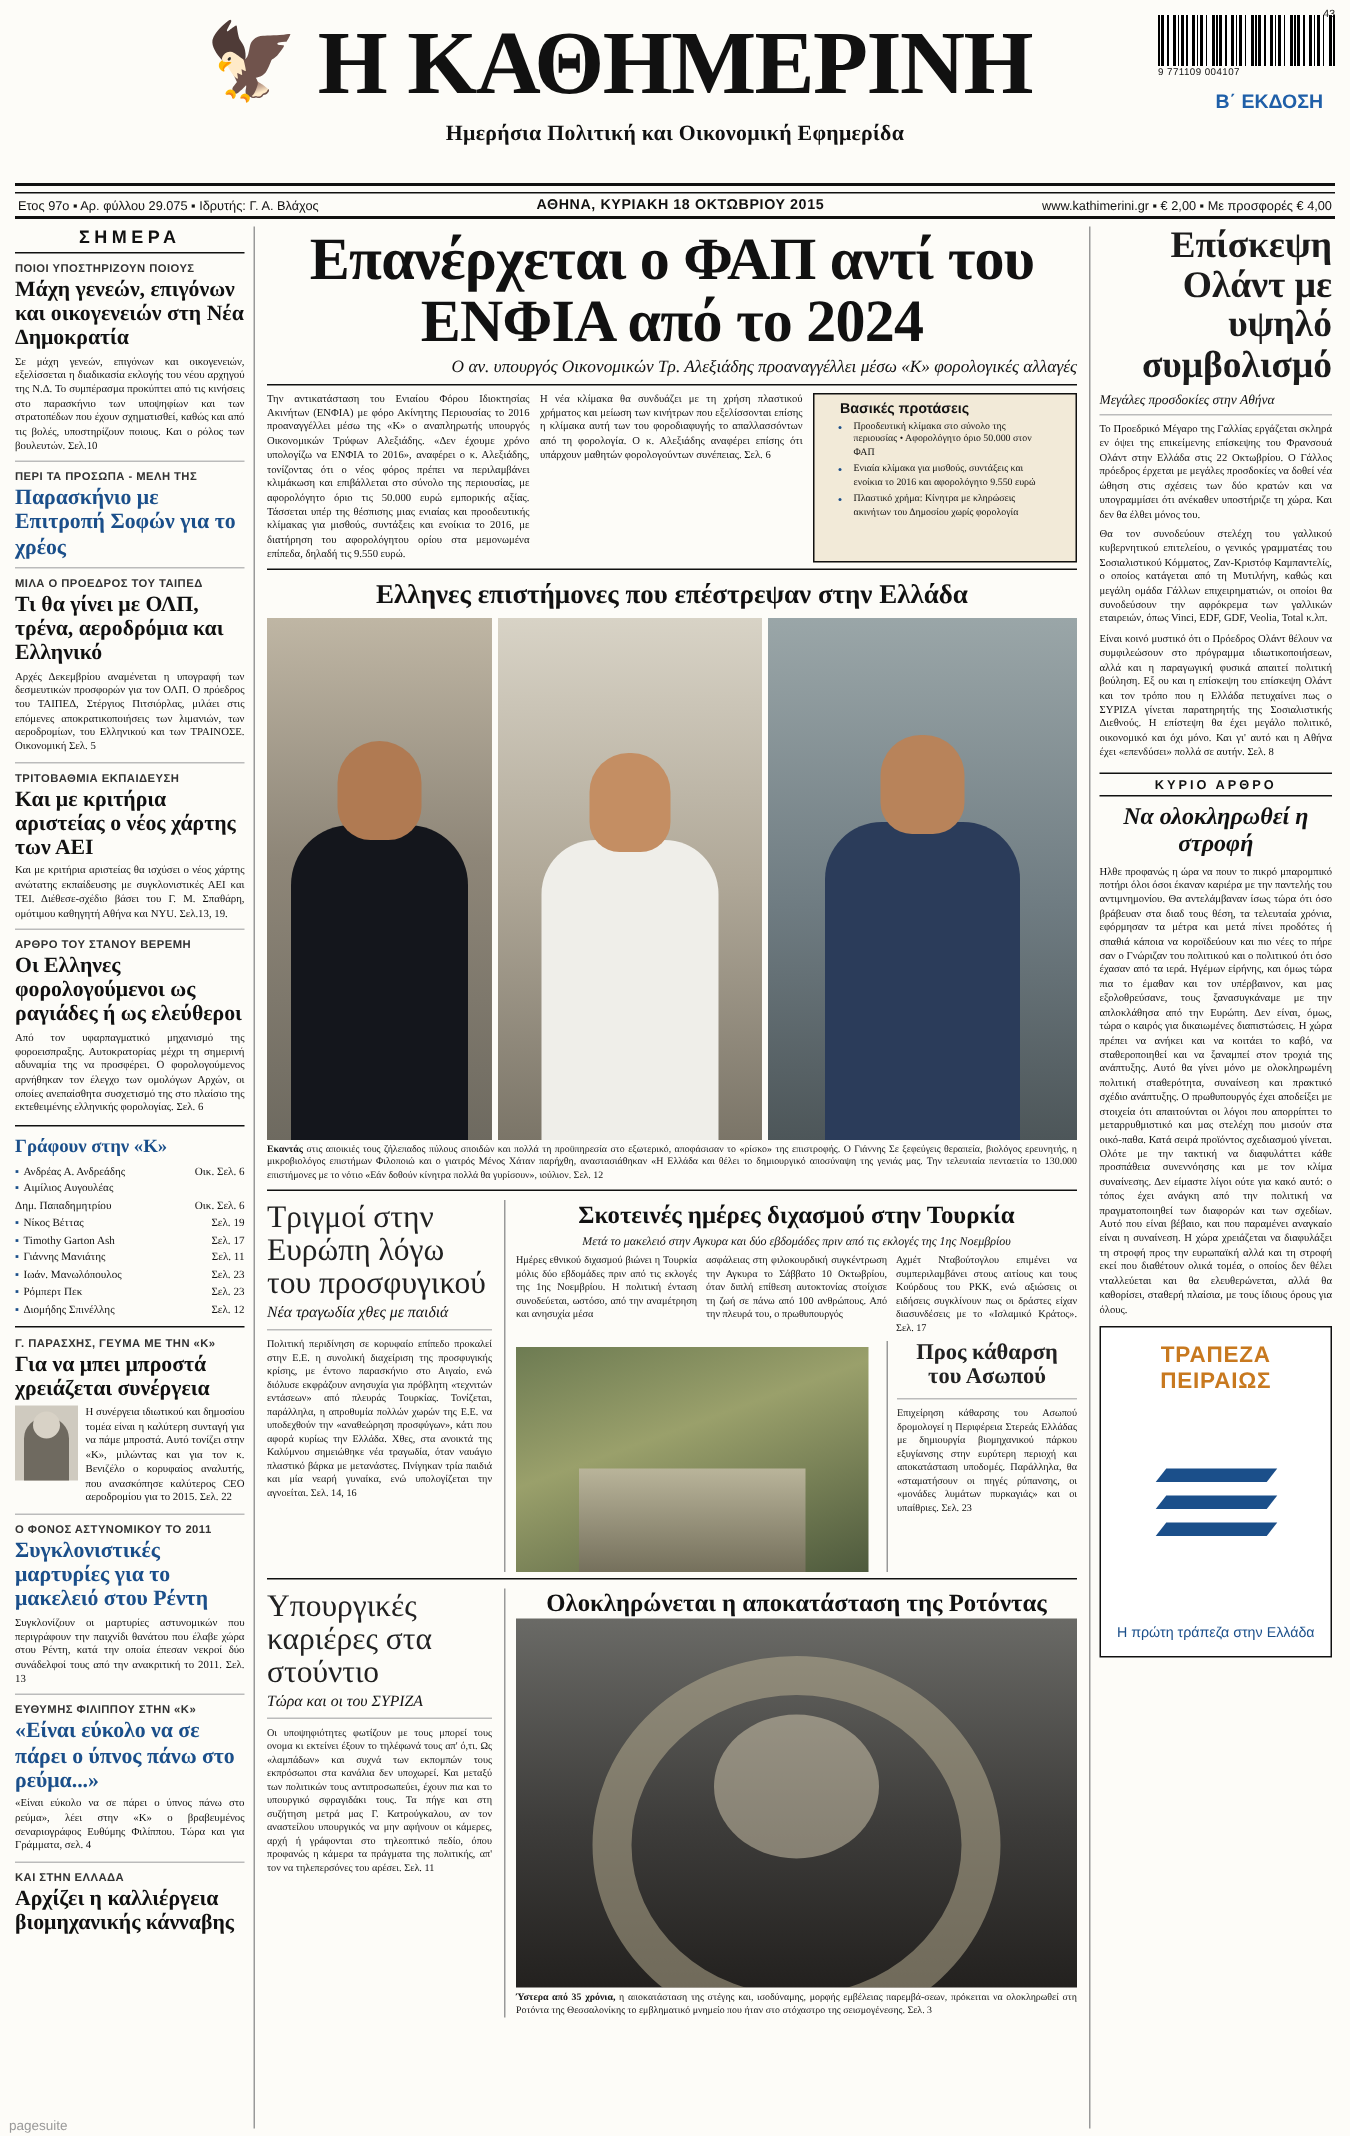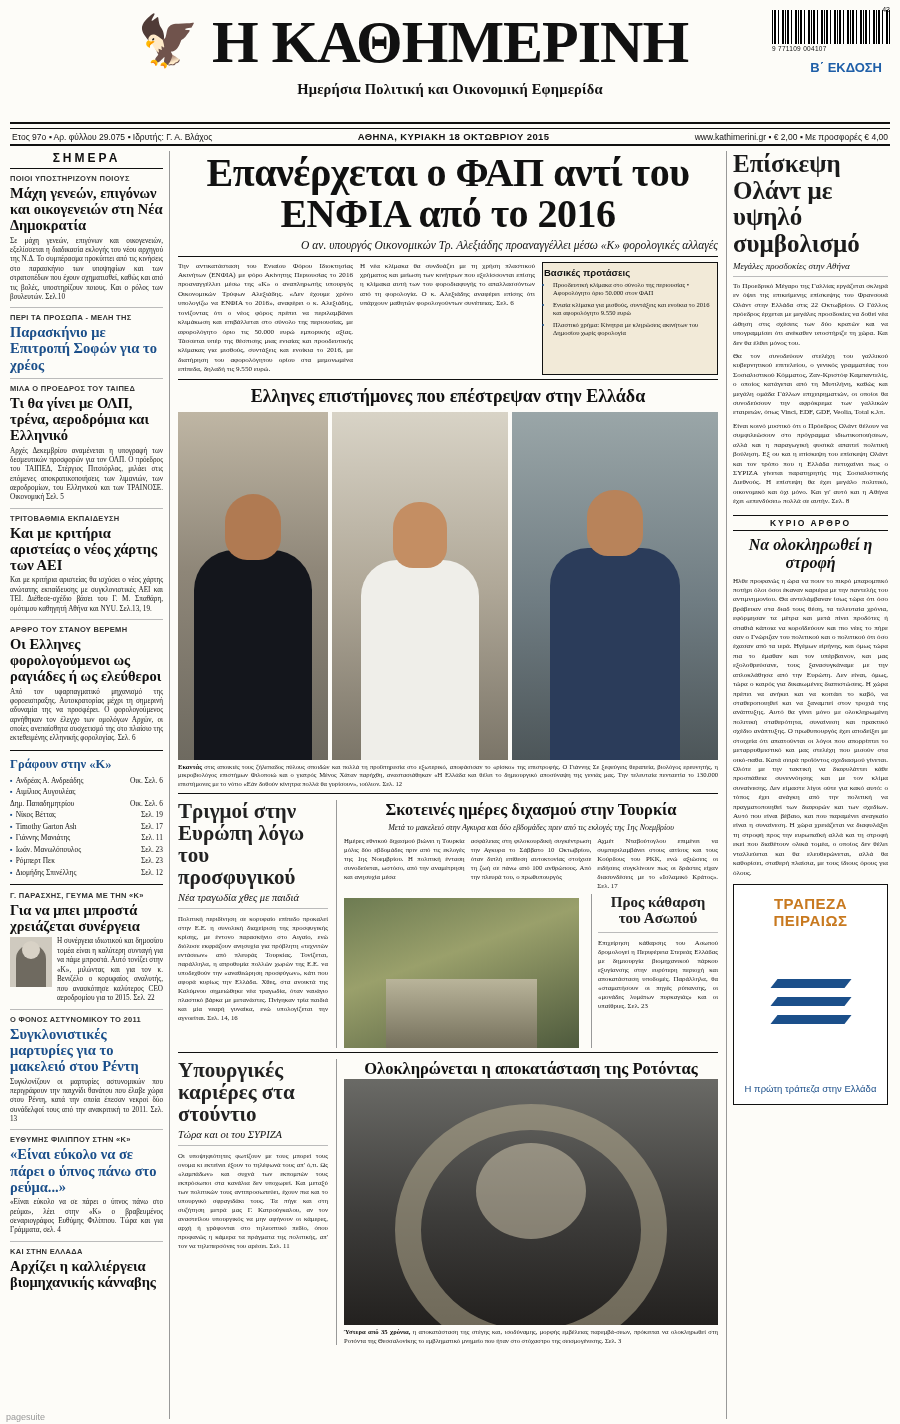--- a/index.html
+++ b/index.html
@@ -92,21 +92,21 @@
   
   .main-head {
     font-size:40px; font-weight:bold; line-height:1.02; text-align:center;
     margin:2px 0 4px; letter-spacing:-0.5px;
   }
   .main-sub { font-size:11.5px; font-style:italic; text-align:right; margin-bottom:5px; }
   .hr-thin { border-top:1px solid #111; margin:4px 0 5px; }
   .lead-grid { display:flex; gap:7px; }
   .lead-col { font-size:7.1px; line-height:1.33; text-align:justify; flex:1; }
   .box-prot {
-    flex:0 0 176px; border:1px solid #111; background:#f2ead8; padding:4px 1px;
+    flex:0 0 176px; border:1px solid #111; background:#f2ead8; padding:4px 17px;
   }
   .box-prot h4 { margin:0 0 3px; font-size:9.5px; font-weight:bold; font-family:"Liberation Sans",sans-serif;}
   .box-prot ul { margin:0; padding-left:9px; }
   .box-prot li { font-size:6.6px; line-height:1.3; margin-bottom:3px; }
   .box-prot li::marker { color:#1b4f8a; }
 
   .sec-title {
     font-size:18px; font-weight:bold; text-align:center; margin:6px 0 5px;
   }
   .photo-row { display:flex; gap:4px; }
@@ -125,21 +125,21 @@
   .pb:before{ content:""; position:absolute; left:50%; top:-58px; transform:translateX(-50%);
     width:54px; height:66px; background:#c48e63; border-radius:26px 26px 20px 20px; }
   .pc { width:130px; height:212px; background:#2b3c5a; border-radius:38px 38px 0 0; }
   .pc:before{ content:""; position:absolute; left:50%; top:-58px; transform:translateX(-50%);
     width:56px; height:66px; background:#b8835a; border-radius:27px 27px 21px 21px; }
   .caption { font-size:6.6px; line-height:1.32; text-align:justify; margin-top:3px; }
   .caption b { font-weight:bold; }
 
   .two-col { display:flex; gap:8px; margin-top:6px; }
   .half { flex:1; }
-  .hdr-left { font-size:21px; font-weight:bold; line-height:1.05; color:#222; }
+  .hdr-left { font-size:21px; font-weight:normal; line-height:1.05; color:#222; }
   .hdr-sub-i { font-size:10.5px; font-style:italic; margin-top:4px; }
   .sec-head2 { font-size:16.5px; font-weight:bold; text-align:center; }
   .sec-sub2 { font-size:8px; text-align:center; font-style:italic; margin:3px 0 4px; }
   .txt2 { font-size:6.8px; line-height:1.33; text-align:justify; }
   .colsplit { display:flex; gap:6px; }
 
   .photo-tur { height:150px; background:linear-gradient(160deg,#6d7b52 0%,#9aa06b 40%,#4e5a3d 100%); position:relative; margin-top:4px;}
   .photo-tur:after{ content:""; position:absolute; left:18%; bottom:0; width:64%; height:46%;
     background:linear-gradient(180deg,#b9b49a,#75705c); }
   .sidebox { border-left:1px solid #999; padding-left:6px; }
@@ -154,21 +154,21 @@
     border:1px solid #111; height:221px; margin-top:6px; padding:10px;
     display:flex; flex-direction:column; align-items:center; justify-content:space-between;
     background:#fff;
   }
   .bank-name { font-size:15px; font-weight:bold; color:#c8791f; letter-spacing:.5px; font-family:"Liberation Sans",sans-serif; text-align:center;}
   .bank-logo { width:74px; height:74px; position:relative; }
   .bank-logo span { position:absolute; left:0; height:9px; width:74px; background:#1b4f8a; transform:skewX(-38deg); }
   .bank-tag { font-size:9.5px; font-weight:normal; color:#1b4f8a; font-family:"Liberation Sans",sans-serif;}
 
   
-  .r-head { font-size:25px; font-weight:bold; line-height:1.06; color:#1b1b1b; }
+  .r-head { font-size:25px; font-weight:bold; line-height:1.06; color:#1b1b1b;text-align:right; }
   .r-sub { font-size:9px; font-style:italic; margin:4px 0 5px; }
   .r-text { font-size:7.1px; line-height:1.33; text-align:justify; }
   .kyrio {
     border-top:1px solid #111; border-bottom:1px solid #111; text-align:center;
     font-size:8.5px; font-weight:bold; letter-spacing:2px; padding:2px 0; margin:8px 0 5px;
     font-family:"Liberation Sans",sans-serif;
   }
   .kyrio-head { font-size:16px; font-weight:bold; text-align:center; line-height:1.12; font-style:italic; margin-bottom:5px;}
   .watermark { position:absolute; left:6px; bottom:2px; font-size:9px; color:#9a9a9a; font-family:"Liberation Sans",sans-serif;}
 </style>
@@ -303,21 +303,21 @@
       <div class="rule"></div>
 
       <div>
         <div class="kicker">ΚΑΙ ΣΤΗΝ ΕΛΛΑΔΑ</div>
         <div class="lhead">Αρχίζει η καλλιέργεια βιομηχανικής κάνναβης</div>
       </div>
       <div class="watermark">pagesuite</div>
     </div>
 
     <div class="col-mid">
-      <h2 class="main-head">Επανέρχεται ο ΦΑΠ αντί του ΕΝΦΙΑ από το 2016</h2>
+      <h2 class="main-head">Επανέρχεται ο ΦΑΠ αντί του ΕΝΦΙΑ από το 2024</h2>
       <div class="main-sub">Ο αν. υπουργός Οικονομικών Τρ. Αλεξιάδης προαναγγέλλει μέσω «Κ» φορολογικές αλλαγές</div>
       <div class="hr-thin"></div>
 
       <div class="lead-grid">
         <div class="lead-col">Την αντικατάσταση του Ενιαίου Φόρου Ιδιοκτησίας Ακινήτων (ΕΝΦΙΑ) με φόρο Ακίνητης Περιουσίας το 2016 προαναγγέλλει μέσω της «Κ» ο αναπληρωτής υπουργός Οικονομικών Τρύφων Αλεξιάδης. «Δεν έχουμε χρόνο υπολογίζω να ΕΝΦΙΑ το 2016», αναφέρει ο κ. Αλεξιάδης, τονίζοντας ότι ο νέος φόρος πρέπει να περιλαμβάνει κλιμάκωση και επιβάλλεται στο σύνολο της περιουσίας, με αφορολόγητο όριο τις 50.000 ευρώ εμπορικής αξίας. Τάσσεται υπέρ της θέσπισης μιας ενιαίας και προοδευτικής κλίμακας για μισθούς, συντάξεις και ενοίκια το 2016, με διατήρηση του αφορολόγητου ορίου στα μεμονωμένα επίπεδα, δηλαδή τις 9.550 ευρώ.</div>
         <div class="lead-col">Η νέα κλίμακα θα συνδυάζει με τη χρήση πλαστικού χρήματος και μείωση των κινήτρων που εξελίσσονται επίσης η κλίμακα αυτή των του φοροδιαφυγής το απαλλασσόντων από τη φορολογία. Ο κ. Αλεξιάδης αναφέρει επίσης ότι υπάρχουν μαθητών φορολογούντων συνέπειας. Σελ. 6</div>
         <div class="box-prot">
           <h4>Βασικές προτάσεις</h4>
           <ul>
             <li>Προοδευτική κλίμακα στο σύνολο της περιουσίας • Αφορολόγητο όριο 50.000 στον ΦΑΠ</li>

